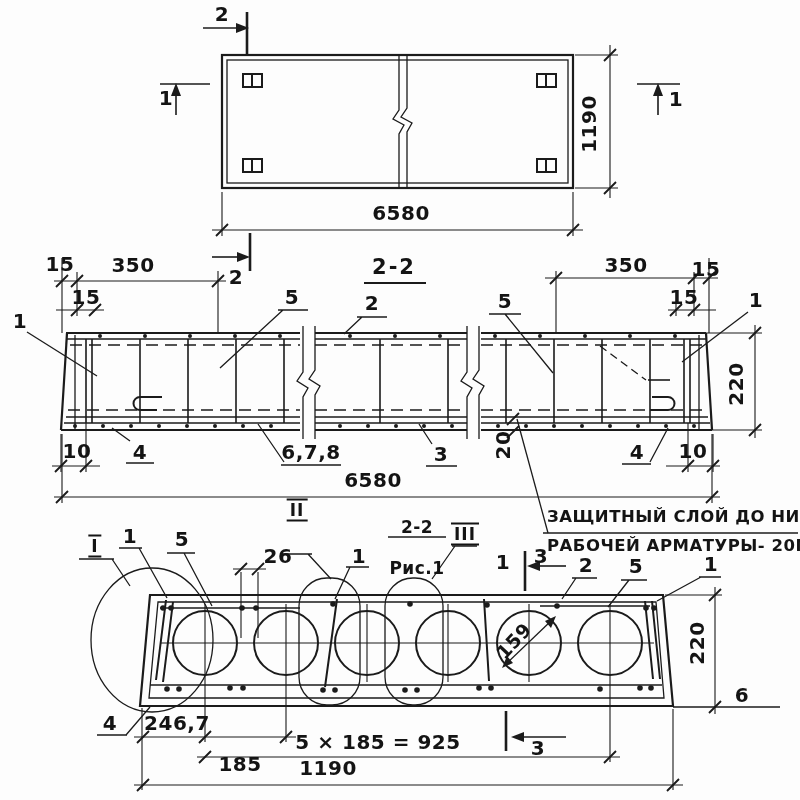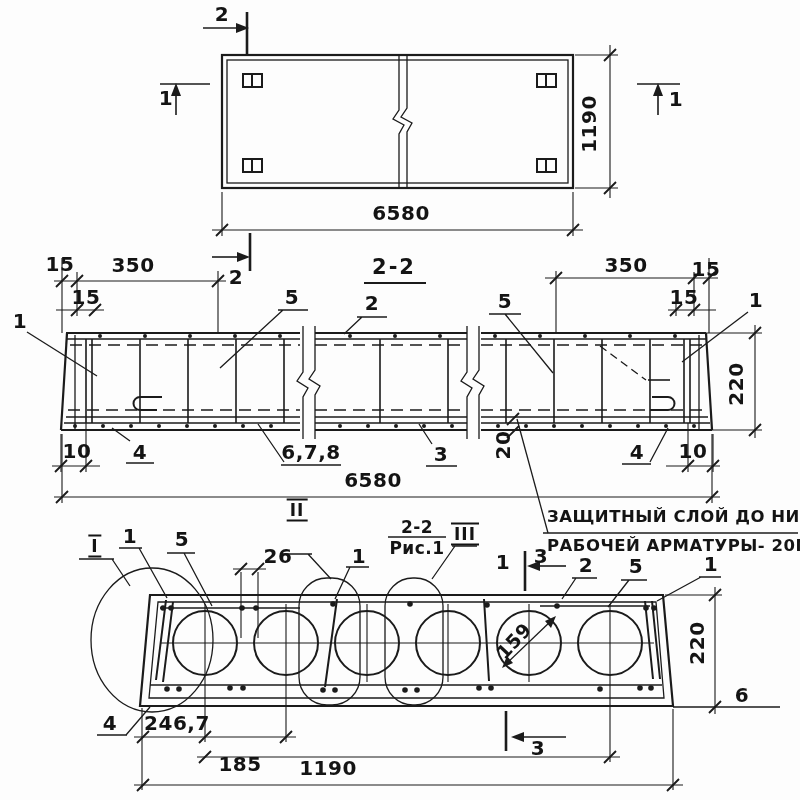--- a/index.html
+++ b/index.html
@@ -284,29 +284,30 @@
 <span class="lbl note" style="left:547px;top:517px;">ЗАЩИТНЫЙ СЛОЙ ДО НИЗА</span>
 <span class="lbl note" style="left:547px;top:546px;">РАБОЧЕЙ АРМАТУРЫ- 20ММ</span>
 
 <span class="lbl roman" style="left:95px;top:546px;">I</span>
 <span class="lbl" style="left:130px;top:536px;">1</span>
 <span class="lbl" style="left:182px;top:539px;">5</span>
 <span class="lbl" style="left:250px;top:556px;margin-left:28px;">26</span>
 <span class="lbl roman" style="left:297px;top:510px;">II</span>
 <span class="lbl" style="left:359px;top:556px;">1</span>
 <span class="lbl frac" style="left:417px;top:527px;">2-2</span>
-<span class="lbl frac" style="left:417px;top:548px;">Рис.1</span>
+<span class="lbl frac" style="left:417px;top:568px;">Рис.1</span>
 <span class="lbl roman" style="left:465px;top:534px;">III</span>
 <span class="lbl" style="left:503px;top:562px;">1</span>
 <span class="lbl" style="left:541px;top:556px;">3</span>
 <span class="lbl" style="left:586px;top:565px;">2</span>
 <span class="lbl" style="left:636px;top:566px;">5</span>
 <span class="lbl" style="left:711px;top:564px;">1</span>
 <span class="lbl r159" style="left:514px;top:641px;">159</span>
 <span class="lbl r90" style="left:697px;top:643px;">220</span>
 <span class="lbl" style="left:742px;top:695px;">6</span>
 <span class="lbl" style="left:110px;top:723px;">4</span>
 <span class="lbl" style="left:177px;top:723px;">246,7</span>
 <span class="lbl" style="left:240px;top:764px;">185</span>
+<span class="lbl" style="left:378px;top:742px;">5 × 185 = 925</span>
 <span class="lbl" style="left:328px;top:768px;">1190</span>
 <span class="lbl" style="left:538px;top:748px;">3</span>
 
 </div>
 
 </body></html>

